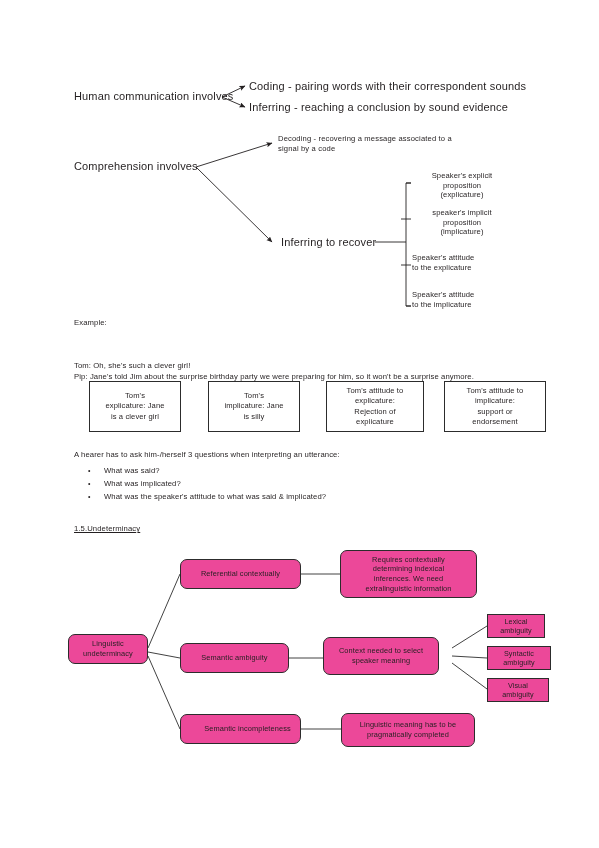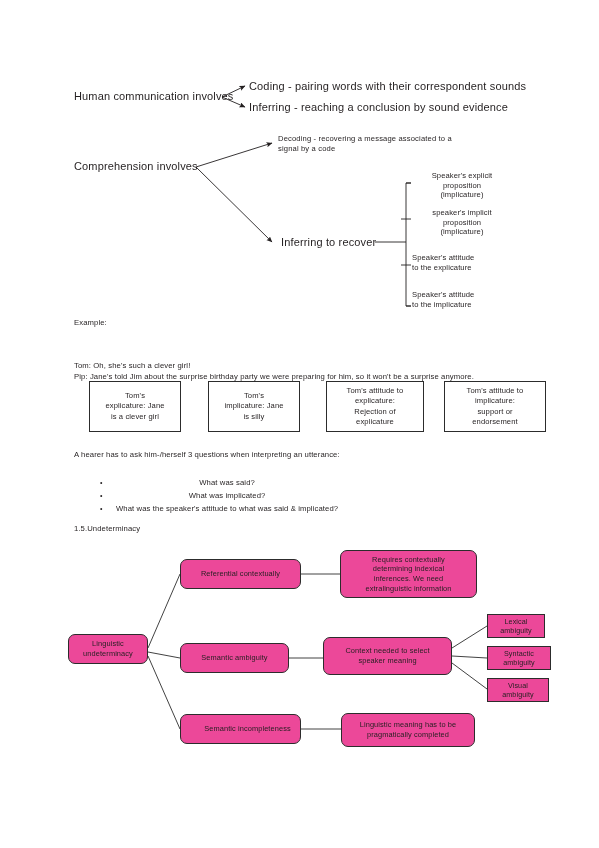--- a/index.html
+++ b/index.html
@@ -56,32 +56,32 @@
     position: absolute;
     font-size: 7.7px;
     line-height: 10.4px;
     letter-spacing: 0.1px;
     color: #231f20;
   }
   .heading-underline {
     position: absolute;
     font-size: 7.7px;
     letter-spacing: 0.1px;
+    text-decoration: underline;
     color: #231f20;
   }
   .bullets {
     position: absolute;
-    margin: 12px;
+    margin: 0;
     padding: 0;
     list-style: none;
     font-size: 7.7px;
     line-height: 13px;
     letter-spacing: 0.1px;
     color: #231f20;
-    text-align: center;
   }
   .bullets li {
     position: relative;
     padding-left: 30px;
   }
   .bullets li::before {
     content: "\2022";
     position: absolute;
     left: 14px;
     top: -0.5px;
@@ -182,21 +182,21 @@
 
   <div class="lbl" style="left:74px; top:161px;">Comprehension involves</div>
 
   <div class="txt" style="left:278px; top:134px; width:250px;">Decoding - recovering a message associated to a
 signal by a code</div>
 
   <div class="lbl" style="left:281px; top:237px;">Inferring to recover</div>
 
   <div class="bracket-item" style="left:412px; top:171px; width:100px;">Speaker's explicit
 proposition
-(implicature)</div>
+(explicature)</div>
 
   <div class="bracket-item" style="left:412px; top:208px; width:100px;">speaker's implicit
 proposition
 (implicature)</div>
 
   <div class="bracket-item" style="left:412px; top:253px; width:100px; text-align:left;">Speaker's attitude
 to the explicature</div>
 
   <div class="bracket-item" style="left:412px; top:290px; width:100px; text-align:left;">Speaker's attitude
 to the implicature</div>
@@ -243,21 +243,21 @@
 
   <div class="fbox" style="left:180px; top:643px; width:109px; height:30px;">Semantic ambiguity</div>
 
   <div class="fbox" style="left:180px; top:714px; width:121px; height:30px;padding-left:18px;">Semantic incompleteness</div>
 
   <div class="fbox" style="left:340px; top:550px; width:137px; height:48px;">Requires contextually
 determining indexical
 inferences. We need
 extralinguistic information</div>
 
-  <div class="fbox" style="left:323px; top:637px; width:129px; height:38px;">Context needed to select
+  <div class="fbox" style="left:323px; top:637px; width:116px; height:38px;">Context needed to select
 speaker meaning</div>
 
   <div class="fbox" style="left:341px; top:713px; width:134px; height:34px;">Linguistic meaning has to be
 pragmatically completed</div>
 
   <div class="fbox small" style="left:487px; top:614px; width:58px; height:24px;">Lexical
 ambiguity</div>
 
   <div class="fbox small" style="left:487px; top:646px; width:64px; height:24px;">Syntactic
 ambiguity</div>

